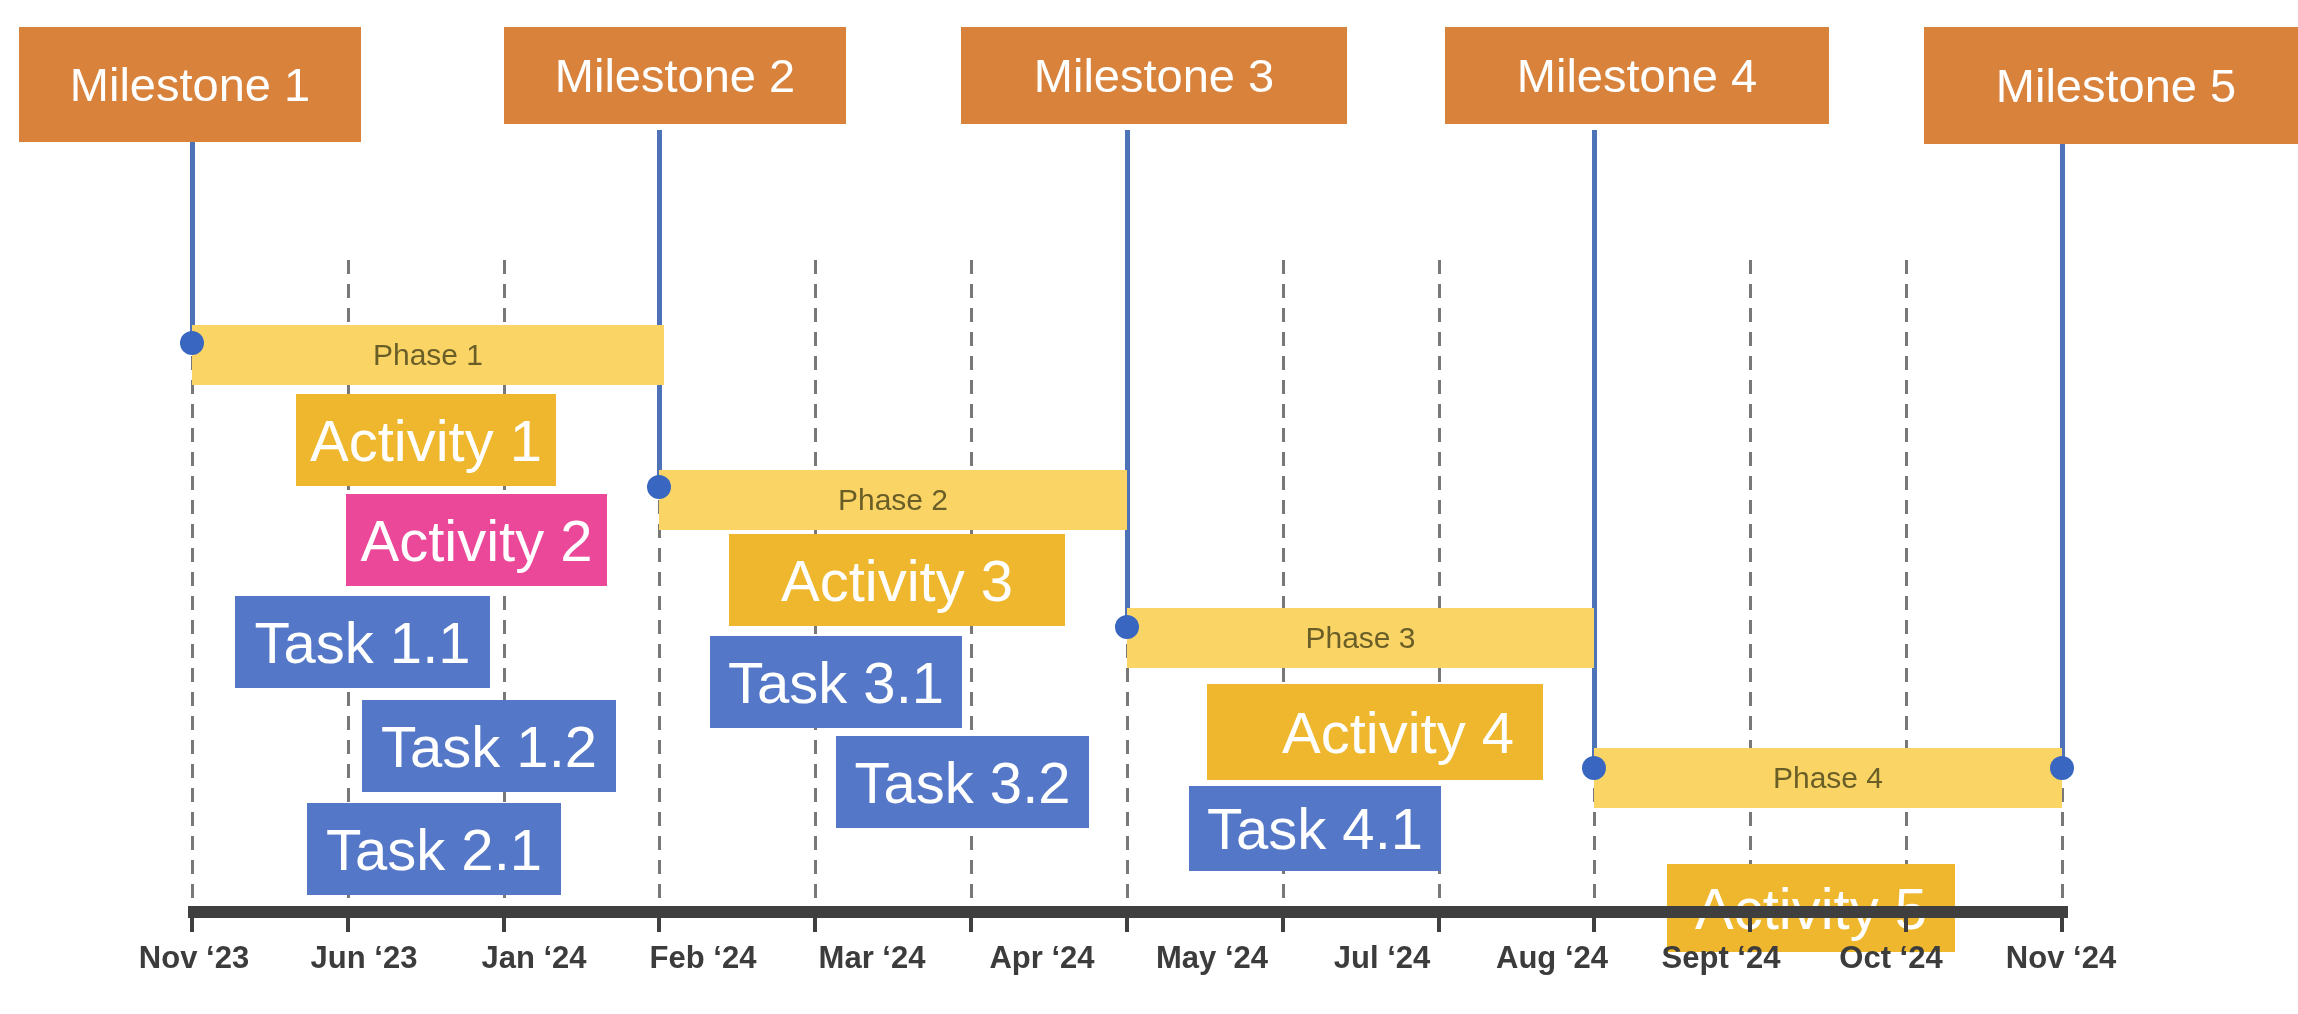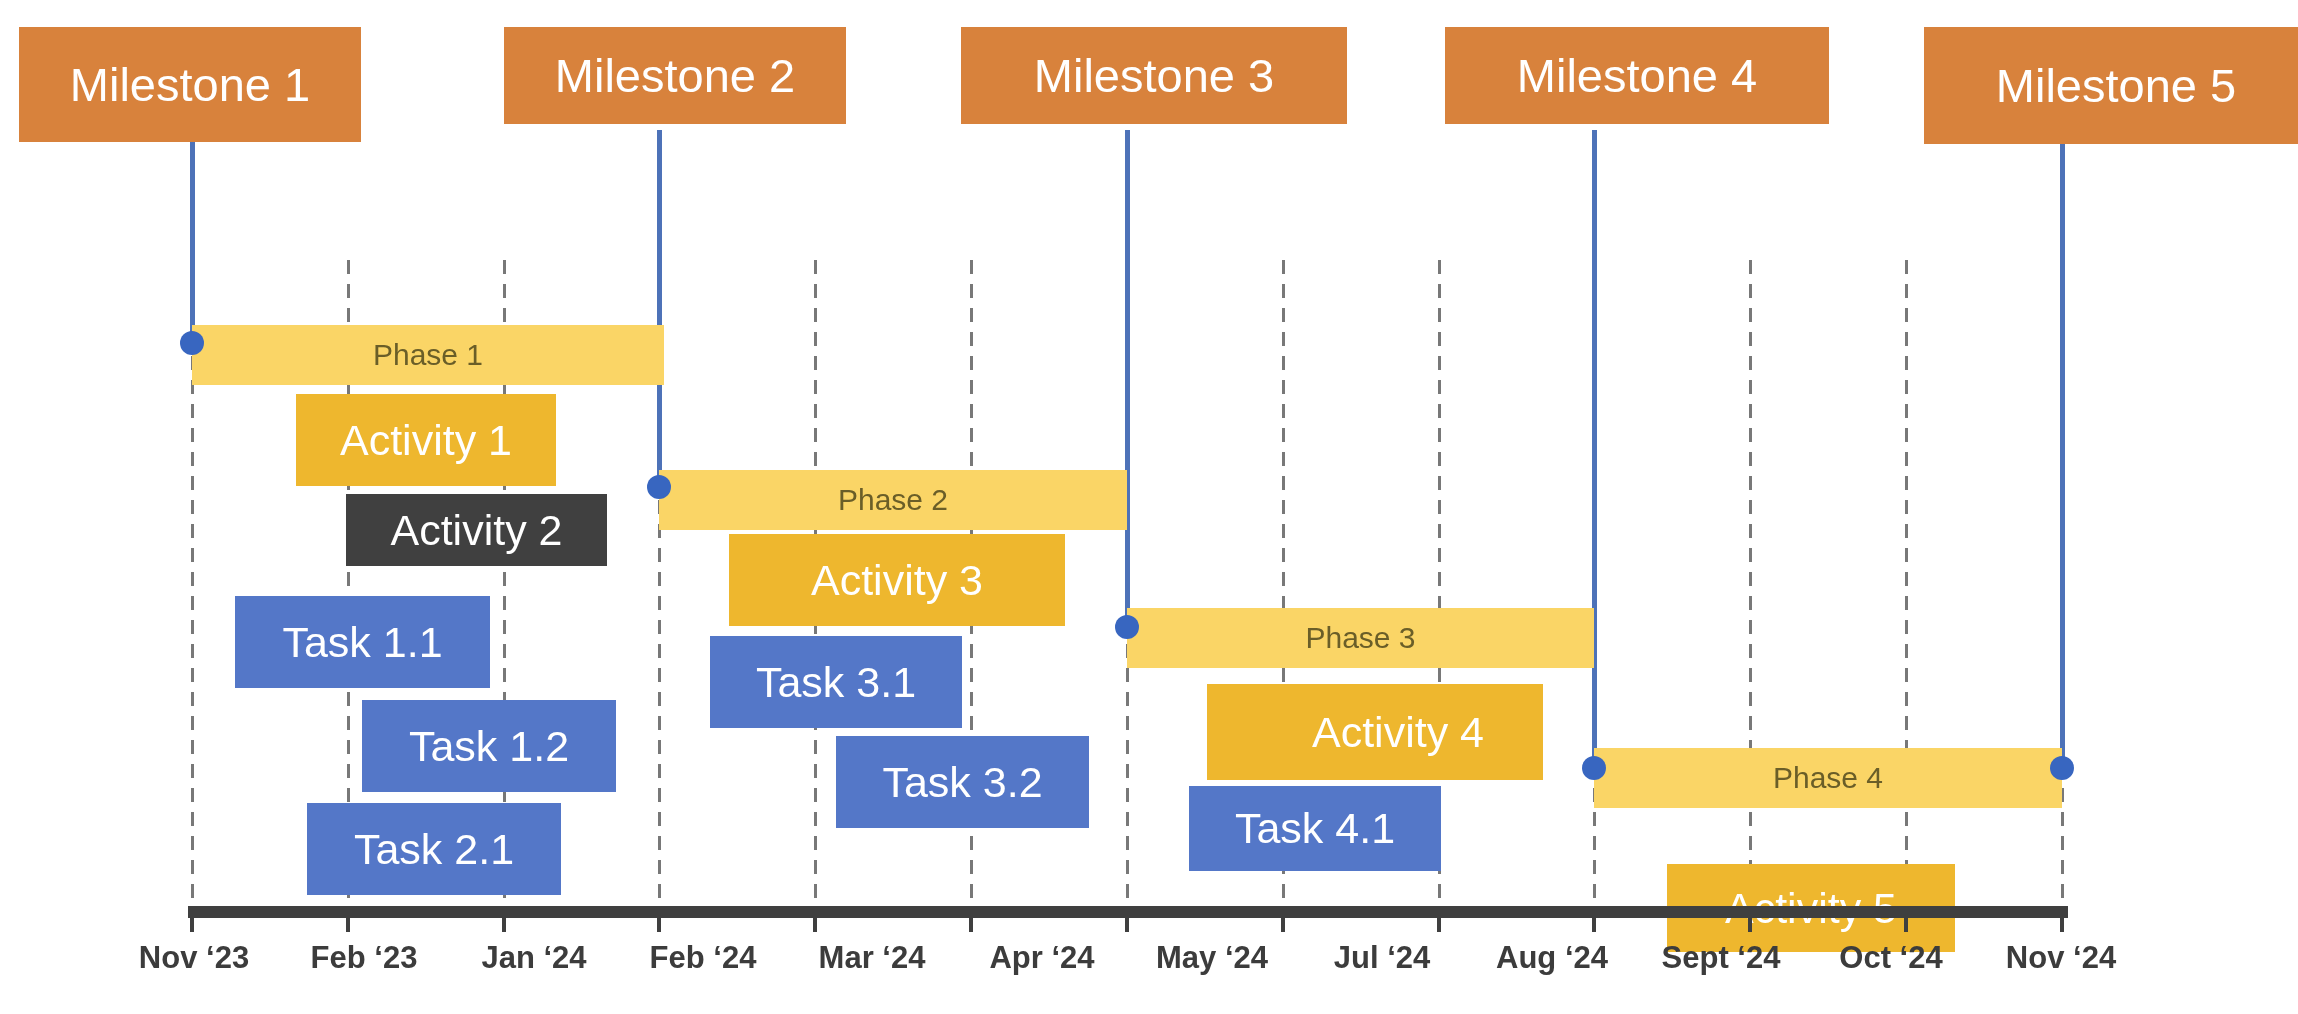--- a/index.html
+++ b/index.html
@@ -12,21 +12,21 @@
   }
   .gridline{position:absolute;width:3px;}
   .msline{position:absolute;width:5px;}
   .bar{
     position:absolute;
     display:flex;align-items:center;justify-content:center;
     white-space:nowrap;
     box-sizing:border-box;
   }
   .bar.phase{font-size:30px;font-weight:400;}
-  .bar.activity,.bar.task{font-size:43px;font-weight:400;}
+  .bar.activity,.bar.task{font-size:58px;font-weight:400;}
   .dot{position:absolute;border-radius:50%;}
   .axisline{position:absolute;}
   .tick{position:absolute;}
   .month-label{
     position:absolute;
     transform:translateX(-50%);
     font-size:31px;font-weight:700;line-height:1;
     white-space:nowrap;
   }
   .milestone-box{
@@ -62,21 +62,21 @@
       <div class="msline" style="left: 1591.5px; top: 130px; height: 638px; background: rgb(77, 114, 184);"></div>
       <div class="msline" style="left: 2059.5px; top: 130px; height: 638px; background: rgb(77, 114, 184);"></div>
     </div>
   <div id="layer-bars">
       <div class="bar phase" style="left: 192px; top: 325px; width: 472px; height: 60px; background: rgb(250, 213, 102); color: rgb(106, 94, 40);">
         <span>Phase 1</span>
       </div>
       <div class="bar activity" style="left: 296px; top: 394px; width: 260px; height: 92px; background: rgb(238, 183, 46); color: rgb(255, 255, 255);">
         <span>Activity 1</span>
       </div>
-      <div class="bar activity" style="left: 346px; top: 494px; width: 261px; height: 72px; background: #404040; color: rgb(255, 255, 255);">
+      <div class="bar activity" style="left: 346px; top: 494px; width: 261px; height: 92px; background: #ec4899; color: rgb(255, 255, 255);">
         <span>Activity 2</span>
       </div>
       <div class="bar task" style="left: 235px; top: 596px; width: 255px; height: 92px; background: rgb(84, 119, 200); color: rgb(255, 255, 255);">
         <span>Task 1.1</span>
       </div>
       <div class="bar task" style="left: 362px; top: 700px; width: 254px; height: 92px; background: rgb(84, 119, 200); color: rgb(255, 255, 255);">
         <span>Task 1.2</span>
       </div>
       <div class="bar task" style="left: 307px; top: 803px; width: 254px; height: 92px; background: rgb(84, 119, 200); color: rgb(255, 255, 255);">
         <span>Task 2.1</span>
@@ -127,21 +127,21 @@
       <div class="tick" style="left: 1125px; top: 918px; width: 4px; height: 14px; background: rgb(63, 63, 63);"></div>
       <div class="tick" style="left: 1281px; top: 918px; width: 4px; height: 14px; background: rgb(63, 63, 63);"></div>
       <div class="tick" style="left: 1437px; top: 918px; width: 4px; height: 14px; background: rgb(63, 63, 63);"></div>
       <div class="tick" style="left: 1592px; top: 918px; width: 4px; height: 14px; background: rgb(63, 63, 63);"></div>
       <div class="tick" style="left: 1748px; top: 918px; width: 4px; height: 14px; background: rgb(63, 63, 63);"></div>
       <div class="tick" style="left: 1904px; top: 918px; width: 4px; height: 14px; background: rgb(63, 63, 63);"></div>
       <div class="tick" style="left: 2060px; top: 918px; width: 4px; height: 14px; background: rgb(63, 63, 63);"></div>
     </div>
   <div id="layer-labels">
       <div class="month-label" style="left: 194px; top: 942px; color: rgb(60, 60, 60);">Nov ‘23</div>
-      <div class="month-label" style="left: 364px; top: 942px; color: rgb(60, 60, 60);">Feb ‘23</div>
+      <div class="month-label" style="left: 364px; top: 942px; color: rgb(60, 60, 60);">Jun ‘23</div>
       <div class="month-label" style="left: 534px; top: 942px; color: rgb(60, 60, 60);">Jan ‘24</div>
       <div class="month-label" style="left: 703px; top: 942px; color: rgb(60, 60, 60);">Feb ‘24</div>
       <div class="month-label" style="left: 872px; top: 942px; color: rgb(60, 60, 60);">Mar ‘24</div>
       <div class="month-label" style="left: 1042px; top: 942px; color: rgb(60, 60, 60);">Apr ‘24</div>
       <div class="month-label" style="left: 1212px; top: 942px; color: rgb(60, 60, 60);">May ‘24</div>
       <div class="month-label" style="left: 1382px; top: 942px; color: rgb(60, 60, 60);">Jul ‘24</div>
       <div class="month-label" style="left: 1552px; top: 942px; color: rgb(60, 60, 60);">Aug ‘24</div>
       <div class="month-label" style="left: 1721px; top: 942px; color: rgb(60, 60, 60);">Sept ‘24</div>
       <div class="month-label" style="left: 1891px; top: 942px; color: rgb(60, 60, 60);">Oct ‘24</div>
       <div class="month-label" style="left: 2061px; top: 942px; color: rgb(60, 60, 60);">Nov ‘24</div>

